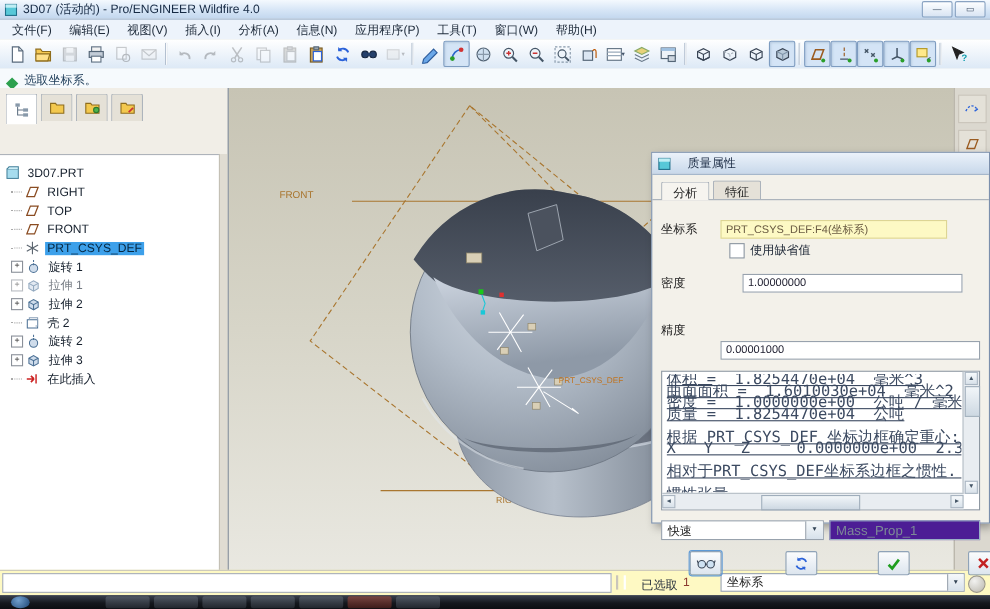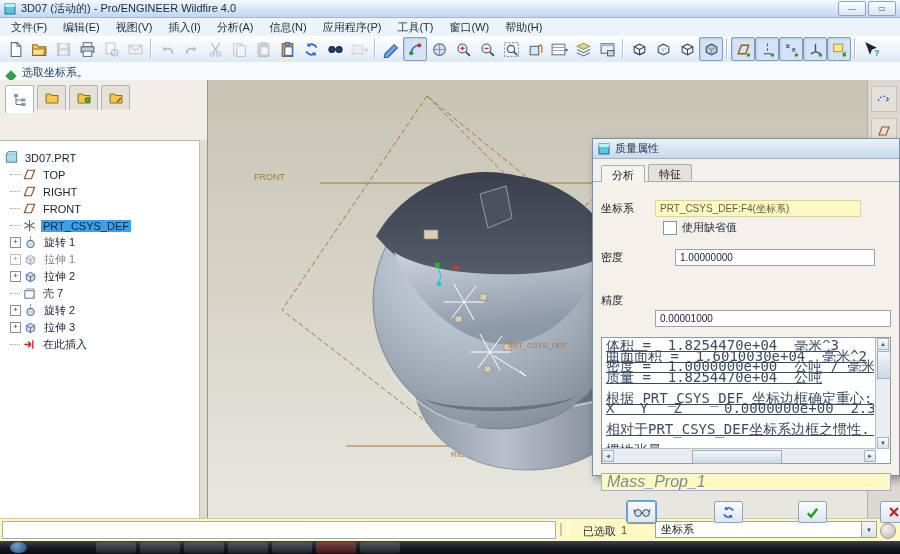--- a/index.html
+++ b/index.html
@@ -62,21 +62,21 @@
     background:linear-gradient(#c7c4b4,#d7d5c8 50%,#e9e8e1);border-left:1px solid #8d96a0;}
   #scene{position:absolute;top:0;left:0;}
   .rstrip{position:absolute;top:80px;right:0;width:32px;bottom:35px;background:#dbd8cf;
     border-left:1px solid #b3afa4;}
   .rs-btn{width:24px;height:24px;margin:6px auto 0;display:flex;align-items:center;justify-content:center;
     border:1px solid #c8c4ba;background:#e4e1d8;}
   
   .dialog{position:absolute;left:592px;top:138px;width:306px;height:336px;background:#f3f1ea;
     border:1px solid #7b8fac;box-shadow:3px 4px 8px rgba(0,0,0,.35);z-index:20;}
   .dlg-title{height:19px;background:linear-gradient(#ebf2fa,#c8d8ea);border-bottom:1px solid #9db1c8;
-    display:flex;align-items:center;gap:5px;padding:0 5px;color:#1b2b44;}
+    display:flex;align-items:center;gap:15px;padding:0 5px;color:#1b2b44;}
   .dlg-tabs{display:flex;padding:5px 8px 0 8px;border-bottom:1px solid #a5adb7;height:23px;box-sizing:border-box;}
   .dtab{padding:2px 10px 0 10px;border:1px solid #a5adb7;border-bottom:none;background:#e5e1d8;
     border-radius:2px 2px 0 0;margin-right:3px;color:#222;}
   .dtab.active{background:#f6f4ef;position:relative;top:1px;}
   .dlg-body{padding:10px 8px 0 8px;}
   .frow{display:flex;align-items:center;}
   .flabel{width:54px;color:#1d1d1d;flex:0 0 auto;}
   .csys-field{width:196px;background:#fdf9c4;border:1px solid #ddd594;height:15px;font-size:10px;
     color:#6a5b42;display:flex;align-items:center;padding:0 4px;}
   .chk{width:12px;height:12px;border:1px solid #8a949e;background:#fff;margin:0 5px 0 62px;flex:0 0 auto;}
@@ -88,22 +88,22 @@
   .vscroll{position:absolute;top:0;right:0;bottom:14px;width:14px;background:#e9edf1;border-left:1px solid #b6bec6;}
   .hscroll{position:absolute;left:0;right:14px;bottom:0;height:14px;background:#e9edf1;border-top:1px solid #b6bec6;}
   .sc-arrow{position:absolute;width:12px;height:12px;background:linear-gradient(#f7fafc,#d9e2ea);
     border:1px solid #aab6c2;font-size:6px;color:#456;display:flex;align-items:center;justify-content:center;box-sizing:border-box;}
   .sc-thumb{position:absolute;background:linear-gradient(#f2f6f9,#cdd8e2);border:1px solid #9fadbb;}
   .mode-row{display:flex;gap:5px;margin-top:9px;}
   .combo{width:148px;height:18px;border:1px solid #98a2ad;background:#fff;display:flex;align-items:stretch;box-sizing:border-box;}
   .combo .ctxt{flex:1;display:flex;align-items:center;padding:0 5px;color:#222;}
   .combo .db{width:15px;background:linear-gradient(#f6f9fb,#d7e1eb);border-left:1px solid #98a2ad;
     font-size:6px;display:flex;align-items:center;justify-content:center;color:#345;}
-  .name-field{flex:1;height:18px;background:#fef9c3;border:1px solid #9ab0c6;color:#7d8a97;font-size:16px;
-    display:flex;align-items:center;padding:0 5px;box-sizing:border-box;font-style:italic;}
+  .name-field{flex:1;height:18px;background:#4c1d95;border:1px solid #9ab0c6;color:#7d8a97;font-size:12px;
+    display:flex;align-items:center;padding:0 5px;box-sizing:border-box;}
   .btn-row{display:flex;margin-top:10px;}
   .dbtn{width:27px;height:20px;border:1px solid #8fa3b8;border-radius:2px;flex:0 0 auto;
     background:linear-gradient(#fbfcfd,#dce5ee);display:flex;align-items:center;justify-content:center;}
   .dbtn.focus{outline:1px solid #5e9ad6;}
   
   .statusbar{position:absolute;left:0;right:0;bottom:13px;height:22px;background:#fef9c3;
     border-top:1px solid #c9c5bb;}
   .msg-box{position:absolute;left:2px;top:2px;width:552px;height:16px;background:#fff;border:1px solid #a7adb4;}
   .sb-split{position:absolute;left:560px;top:4px;width:5px;height:13px;
     border-left:2px solid #c9c5bb;border-right:2px solid #ffffff;}
@@ -508,29 +508,29 @@
               <path d="M2.5 4l2-2.2h9L13.5 4" fill="#cdeef7" stroke="#44809a"></path>
             </svg></span>
           <span class="lbl">3D07.PRT</span>
         </div>
         <div class="trow">
           <span class="guide"></span>
           <span class="dots"></span>
           <span class="ticon"><svg width="15" height="15" viewBox="0 0 16 16">
               <path d="M2.5 12.5l3.5-9h7.5l-3.5 9z" fill="none" stroke="#8a4c22" stroke-width="1.2"></path>
             </svg></span>
+          <span class="lbl">RIGHT</span>
+        </div>
+        <div class="trow">
+          <span class="guide"></span>
+          <span class="dots"></span>
+          <span class="ticon"><svg width="15" height="15" viewBox="0 0 16 16">
+              <path d="M2.5 12.5l3.5-9h7.5l-3.5 9z" fill="none" stroke="#8a4c22" stroke-width="1.2"></path>
+            </svg></span>
           <span class="lbl">TOP</span>
-        </div>
-        <div class="trow">
-          <span class="guide"></span>
-          <span class="dots"></span>
-          <span class="ticon"><svg width="15" height="15" viewBox="0 0 16 16">
-              <path d="M2.5 12.5l3.5-9h7.5l-3.5 9z" fill="none" stroke="#8a4c22" stroke-width="1.2"></path>
-            </svg></span>
-          <span class="lbl">RIGHT</span>
         </div>
         <div class="trow">
           <span class="guide"></span>
           <span class="dots"></span>
           <span class="ticon"><svg width="15" height="15" viewBox="0 0 16 16">
               <path d="M2.5 12.5l3.5-9h7.5l-3.5 9z" fill="none" stroke="#8a4c22" stroke-width="1.2"></path>
             </svg></span>
           <span class="lbl">FRONT</span>
         </div>
         <div class="trow sel">
@@ -568,21 +568,21 @@
             </svg></span>
           <span class="lbl">拉伸 2</span>
         </div>
         <div class="trow">
           <span class="guide"></span>
           <span class="dots"></span>
           <span class="ticon"><svg width="15" height="15" viewBox="0 0 16 16">
               <path d="M3 5h10v8H3z" fill="none" stroke="#4a6f94"></path>
               <path d="M5 5V3h8v8h-2" fill="none" stroke="#8aa0b8"></path>
             </svg></span>
-          <span class="lbl">壳 7</span>
+          <span class="lbl">壳 2</span>
         </div>
         <div class="trow">
           <span class="guide"></span>
           <span class="exp">+</span>
           <span class="ticon"><svg width="15" height="15" viewBox="0 0 16 16">
               <circle cx="8" cy="9.5" r="4" fill="#cfdceb" stroke="#4a6f94"></circle>
               <path d="M8 1.5v5" stroke="#4a6f94" stroke-dasharray="2 1"></path>
             </svg></span>
           <span class="lbl">旋转 2</span>
         </div>
@@ -737,20 +737,24 @@
           <span class="sc-thumb" style="top:13px;left:1px;width:12px;height:26px;"></span>
           <span class="sc-arrow" style="bottom:0;left:1px;">▼</span>
         </div>
         <div class="hscroll">
           <span class="sc-arrow" style="left:0;top:1px;">◄</span>
           <span class="sc-thumb" style="left:90px;top:1px;width:88px;height:12px;"></span>
           <span class="sc-arrow" style="right:0;top:1px;">►</span>
         </div>
       </div>
       <div class="mode-row">
+        <span class="combo">
+          <span class="ctxt">快速</span>
+          <span class="db">▼</span>
+        </span>
         <span class="name-field">Mass_Prop_1</span>
       </div>
       <div class="btn-row">
         <span class="dbtn focus" style="margin-left:26px;">
           <svg width="18" height="14" viewBox="0 0 18 14">
             <circle cx="5" cy="8" r="3.4" fill="#cfe2f2" stroke="#3a4656"></circle>
               <circle cx="13" cy="8" r="3.4" fill="#cfe2f2" stroke="#3a4656"></circle>
             <path d="M8.4 8 h1.2 M1.8 7 L0.8 4.5 M16.2 7 L17.2 4.5" stroke="#3a4656" fill="none"></path>
           </svg>
         </span>

